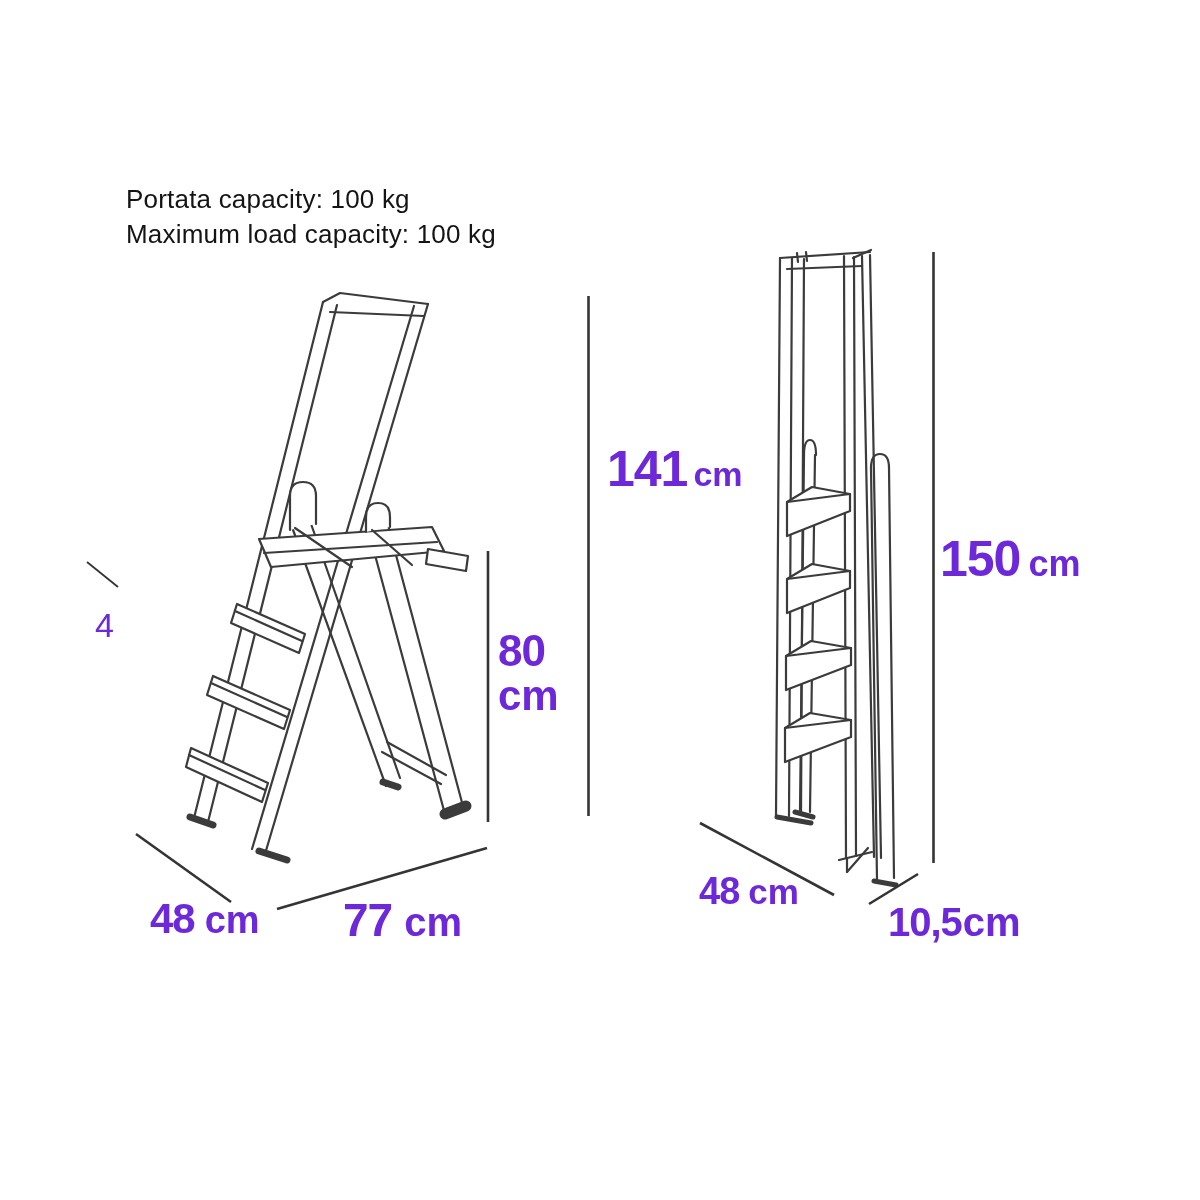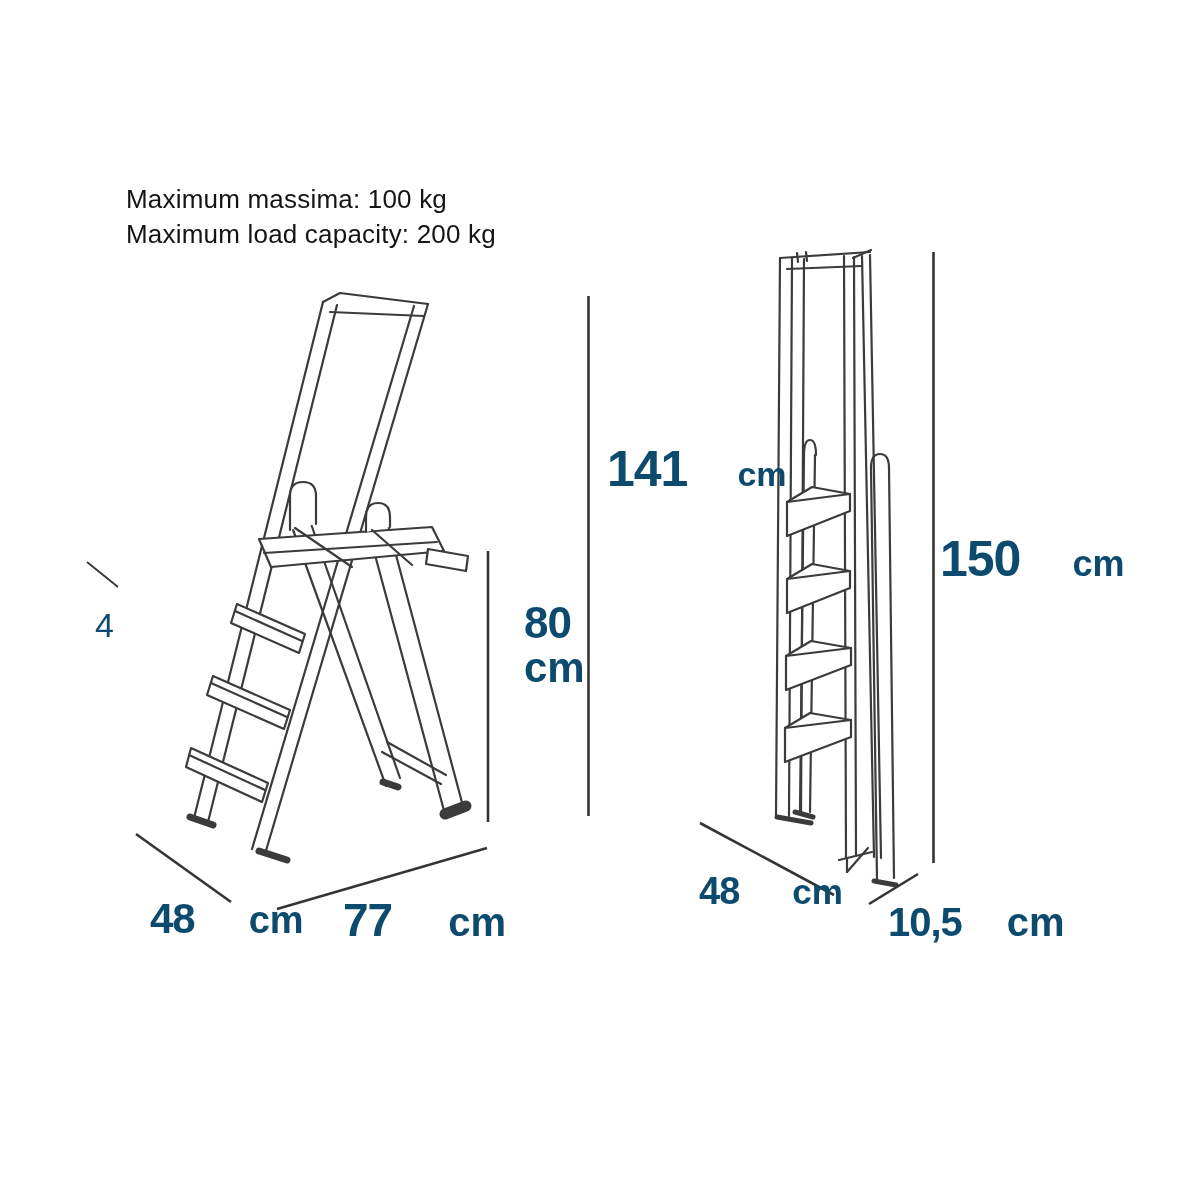--- a/index.html
+++ b/index.html
@@ -18,27 +18,27 @@
   .drawing .filled{fill:#ffffff;}
   .drawing .dimline{stroke:#343434;stroke-width:2.6;stroke-linecap:butt;}
   .drawing .foot{stroke-width:7;}
   .note{
     position:absolute;left:126px;top:182px;
     font-size:26px;line-height:35px;font-weight:400;letter-spacing:.2px;
     white-space:nowrap;
   }
   .dim{
     position:absolute;display:flex;align-items:baseline;white-space:nowrap;
-    font-weight:700;color:#0c4a6e;gap:44px;
+    font-weight:700;color:#6d28d9;
   }
   .dim .v{letter-spacing:-1px;}
   .lbl-141{left:607px;top:440px;}
   .lbl-141 .v{font-size:50px;}
   .lbl-141 .u{font-size:34px;margin-left:6px;}
-  .lbl-80{left:498px;top:600px;display:block;margin-left:26px;}
+  .lbl-80{left:498px;top:628px;display:block;}
   .lbl-80 .v{display:block;font-size:44px;line-height:46px;}
   .lbl-80 .u{display:block;font-size:42px;line-height:44px;}
   .lbl-150{left:940px;top:530px;justify-content:space-between;}
   .lbl-150 .v{font-size:50px;}
   .lbl-150 .u{font-size:36px;margin-left:8px;}
   .lbl-48L{left:150px;top:895px;}
   .lbl-48L .v{font-size:42px;}
   .lbl-48L .u{font-size:38px;margin-left:10px;}
   .lbl-77{left:343px;top:893px;}
   .lbl-77 .v{font-size:46px;}
@@ -50,22 +50,22 @@
   .lbl-105 .v{font-size:40px;}
   .lbl-105 .u{font-size:40px;margin-left:1px;}
   .lbl-4{left:95px;top:606px;font-weight:400;font-size:34px;}
 </style>
 </head>
 <body>
 
 <div class="canvas">
 
   <div class="note">
-    <div>Maximum massima: 100 kg</div>
-    <div>Maximum load capacity: 200 kg</div>
+    <div>Portata capacity: 100 kg</div>
+    <div>Maximum load capacity: 100 kg</div>
   </div>
 
   <svg class="drawing" viewBox="0 0 1200 1200">
 
     <g>
 
       <path d="M323,302 L194,818"></path>
       <path d="M337,305 L208,822"></path>
       <path d="M428,304 L265,854"></path>
       <path d="M414,306 L252,849"></path>

